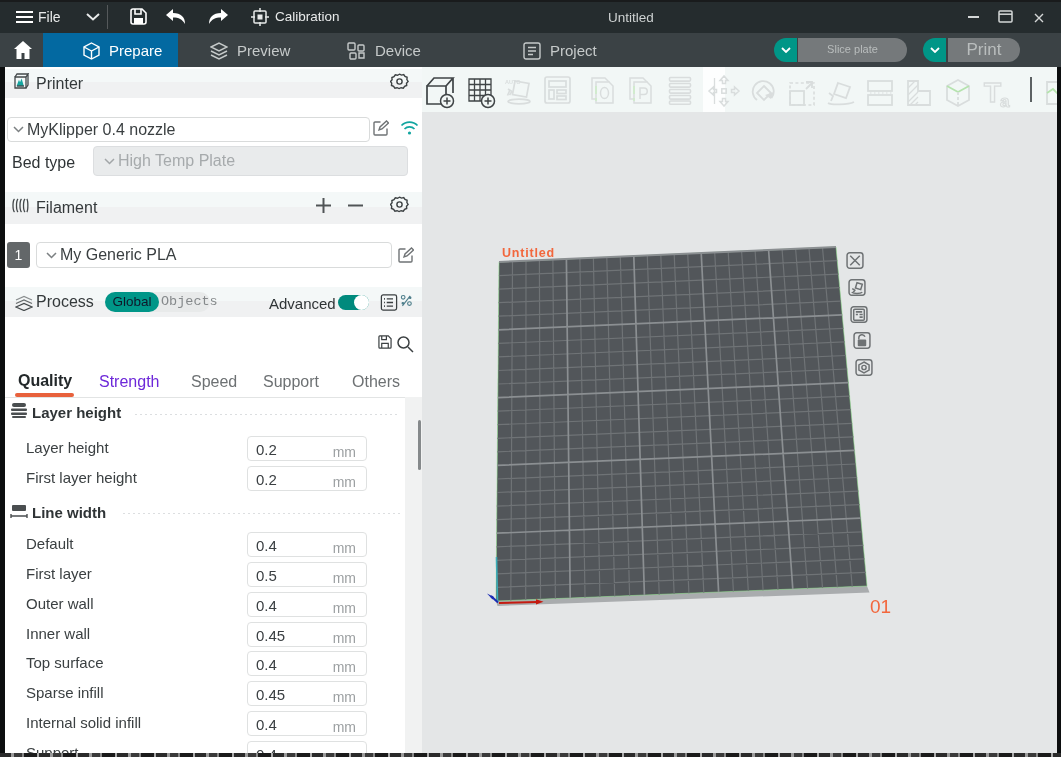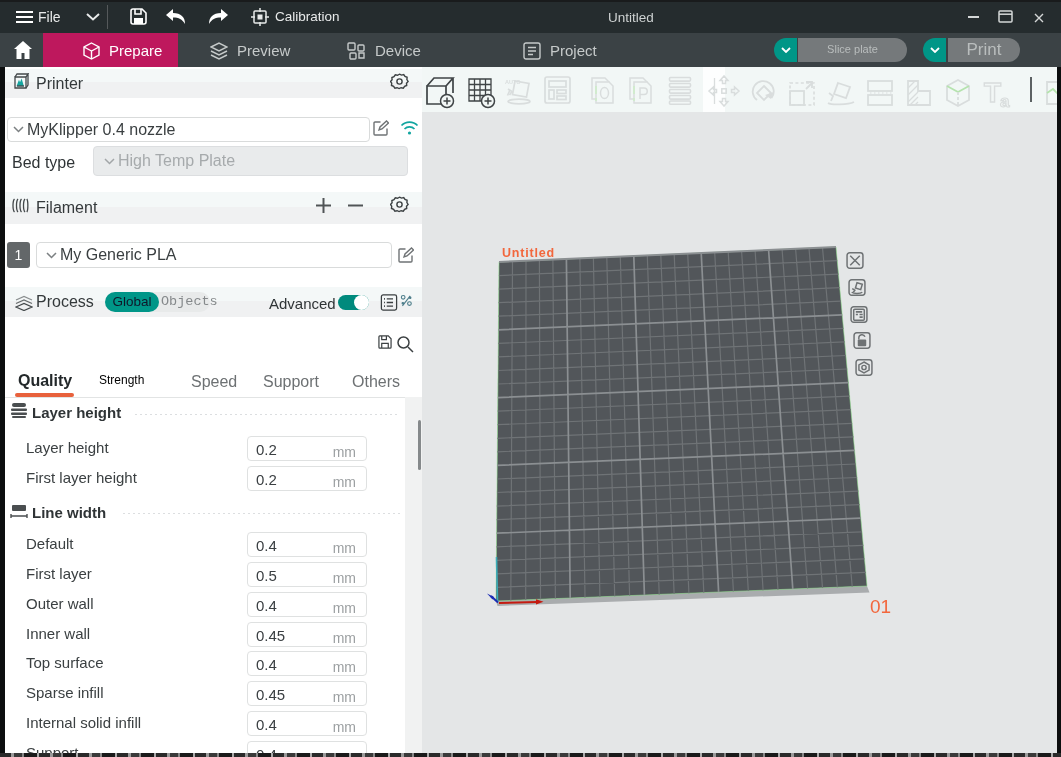--- a/index.html
+++ b/index.html
@@ -8,21 +8,21 @@
 .abs { position:absolute; }
 
 
 #titlebar { position:absolute; left:0; top:0; width:1061px; height:33px; background:#252c2e; color:#e3e6e6; }
 #titlebar .grp { position:absolute; top:0; height:33px; display:flex; align-items:center; }
 .tb-txt { font-size:14px; color:#e8eaea; }
 
 
 #tabbar { position:absolute; left:0; top:33px; width:1061px; height:35px; background:#3b4245; }
 .tab { position:absolute; top:0; height:35px; display:flex; align-items:center; gap:9px; color:#c6caca; font-size:15px; }
-#tab-prepare { left:43px; width:135px; background:#be185d; color:#fff; padding-left:40px; }
+#tab-prepare { left:43px; width:135px; background:#0369a1; color:#fff; padding-left:40px; }
 
 
 #sidebar { position:absolute; left:5px; top:67px; width:417px; height:690px; background:#ffffff; }
 .sechead { position:absolute; left:0; width:417px; height:30px; background:linear-gradient(#f4f8f8 0 46%, #f0f1f2 46% 100%); display:flex; align-items:center; }
 .sechead .t { font-size:16px; color:#34393b; margin-left:31px; }
 .combo { position:absolute; background:#fff; border:1px solid #d9dbdb; border-radius:4px; display:flex; align-items:center; }
 .combo .chev { margin-left:5px; }
 .combo .ct { font-size:16px; color:#3a3f41; margin-left:3px; white-space:nowrap; }
 .param-label { position:absolute; font-size:15px; color:#3b4042; }
 .pinput { position:absolute; left:242px; width:120px; height:25px; border:1px solid #dfe1e1; border-radius:4px; background:#fff; font-size:15px; color:#3a3f42; }
@@ -285,21 +285,21 @@
   <svg class="abs" style="left:391px; top:268px;" width="18" height="18" viewBox="0 0 18 18">
       <g fill="none" stroke="#3c4143" stroke-width="1.5">
         <circle cx="7.5" cy="7.5" r="5.5"></circle>
         <path d="M12 12l5 5"></path>
       </g>
     </svg>
 
   <div class="abs" style="left:13px; top:305px; font-size:16px; font-weight:bold; color:#23282a;">Quality</div>
   <div class="abs" style="left:0px; top:330px; width:417px; height:1px; background:#e2e4e4;"></div>
   <div class="abs" style="left:10px; top:326px; width:59px; height:3.5px; background:#e8613c; border-radius:2px;"></div>
-  <div class="abs" style="left:94px; top:306px; font-size:12px; color:#000000;">Strength</div>
+  <div class="abs" style="left:94px; top:306px; font-size:16px; color:#6d28d9;">Strength</div>
   <div class="abs" style="left:186px; top:306px; font-size:16px; color:#6d7173;">Speed</div>
   <div class="abs" style="left:258px; top:306px; font-size:16px; color:#6d7173;">Support</div>
   <div class="abs" style="left:347px; top:306px; font-size:16px; color:#6d7173;">Others</div>
 
   <div class="abs" style="left:400px; top:330px; width:17px; height:360px; background:#f1f2f2;"></div>
   <div class="abs" style="left:413px; top:353px; width:3px; height:50px; background:#85898b; border-radius:2px;"></div>
 
   <svg class="abs" style="left:5px; top:336px;" width="18" height="15" viewBox="0 0 18 15">
       <g fill="#4a4e50">
         <rect x="2" y="0" width="14" height="4" rx="2"></rect>

